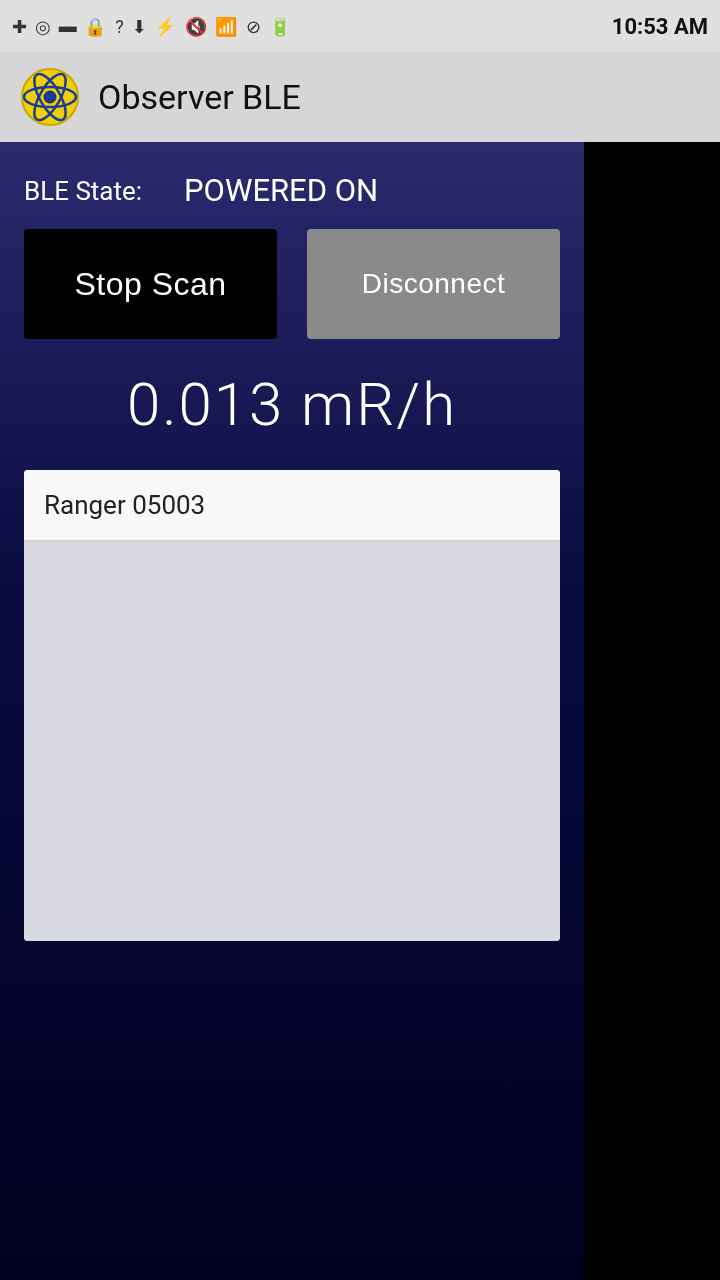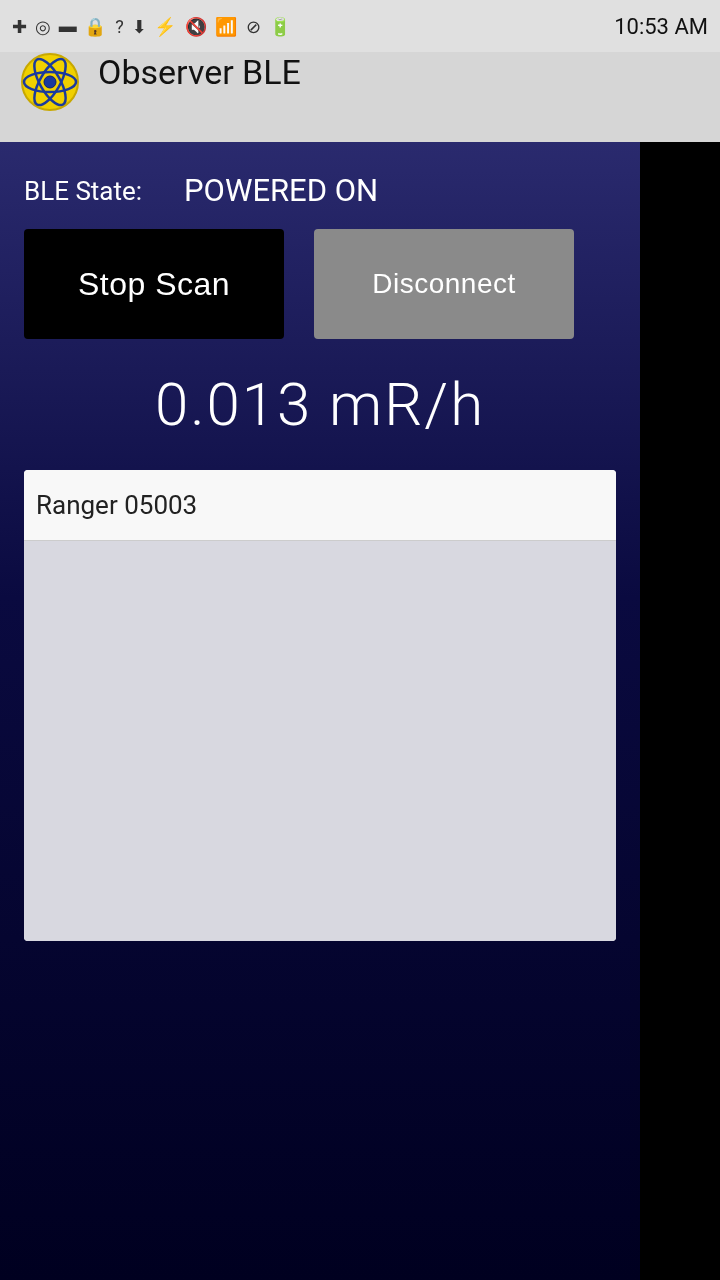--- a/index.html
+++ b/index.html
@@ -35,48 +35,48 @@
       font-size: 22px;
       font-weight: 500;
       color: #111;
     }
     .status-icon {
       font-size: 18px;
       color: #333;
     }
     .status-time {
       font-size: 22px;
-      font-weight: normal;
+      font-weight: bold;
       color: #111;
       margin-left: 6px;
     }
 
     
     .app-bar {
       width: 720px;
       height: 90px;
       background: #d6d6d6;
       display: flex;
-      align-items: flex-start;
+      align-items: center;
       padding: 0 20px;
       gap: 18px;
     }
     .app-logo {
       width: 60px;
       height: 60px;
     }
     .app-title {
       font-size: 34px;
       font-weight: 400;
       color: #111;
     }
 
     
     .main-content {
-      width: 640px;
+      width: 584px;
       min-height: 1138px;
       background: linear-gradient(180deg, #2a2a6e 0%, #0a0a40 40%, #000020 100%);
       padding: 30px 24px 30px 24px;
     }
 
     
     .info-row {
       display: flex;
       align-items: center;
       margin-bottom: 16px;
@@ -141,21 +141,21 @@
 
     
     .device-list {
       width: 100%;
       background: #f0f0f0;
       border-radius: 4px;
       overflow: hidden;
     }
     .device-item-header {
       background: #f8f8f8;
-      padding: 20px 12px;
+      padding: 20px 20px;
       border-bottom: 1px solid #ccc;
     }
     .device-item-name {
       font-size: 26px;
       color: #222;
       font-weight: 400;
     }
     .device-item-body {
       background: #d8d8e0;
       height: 400px;

